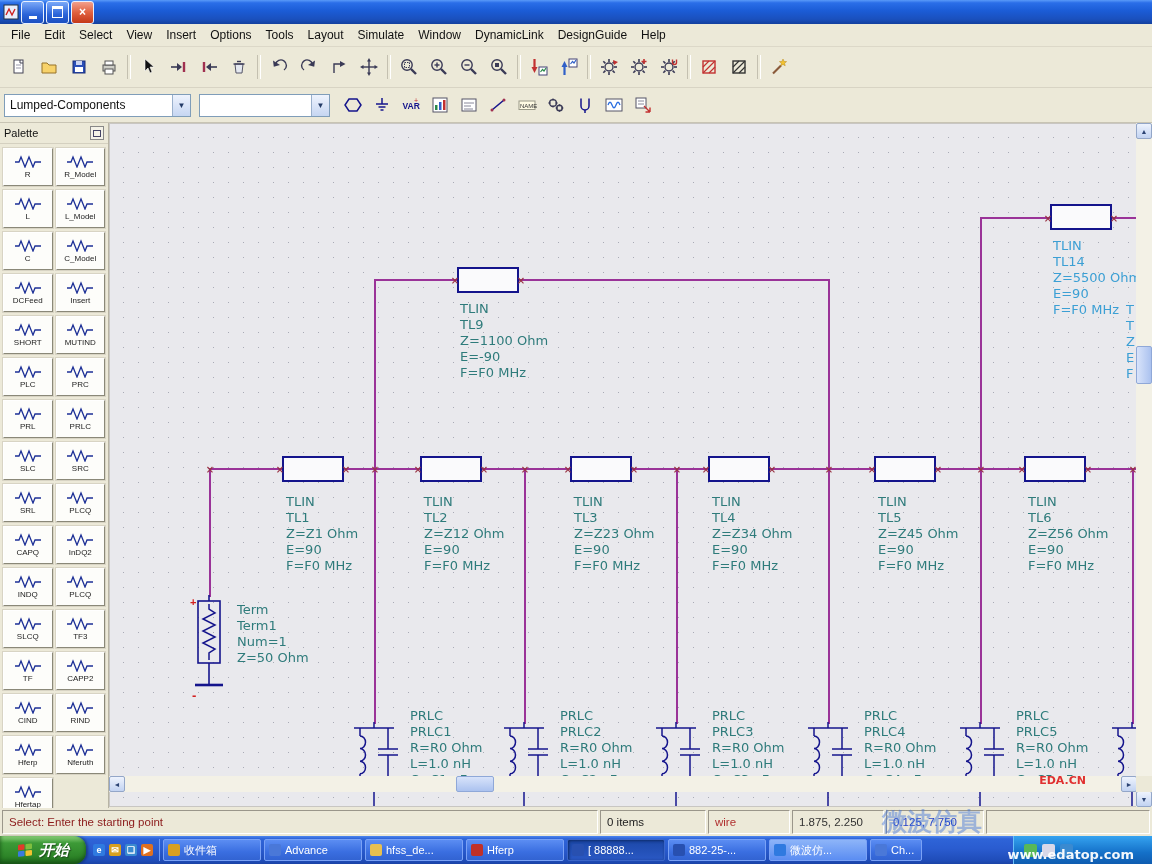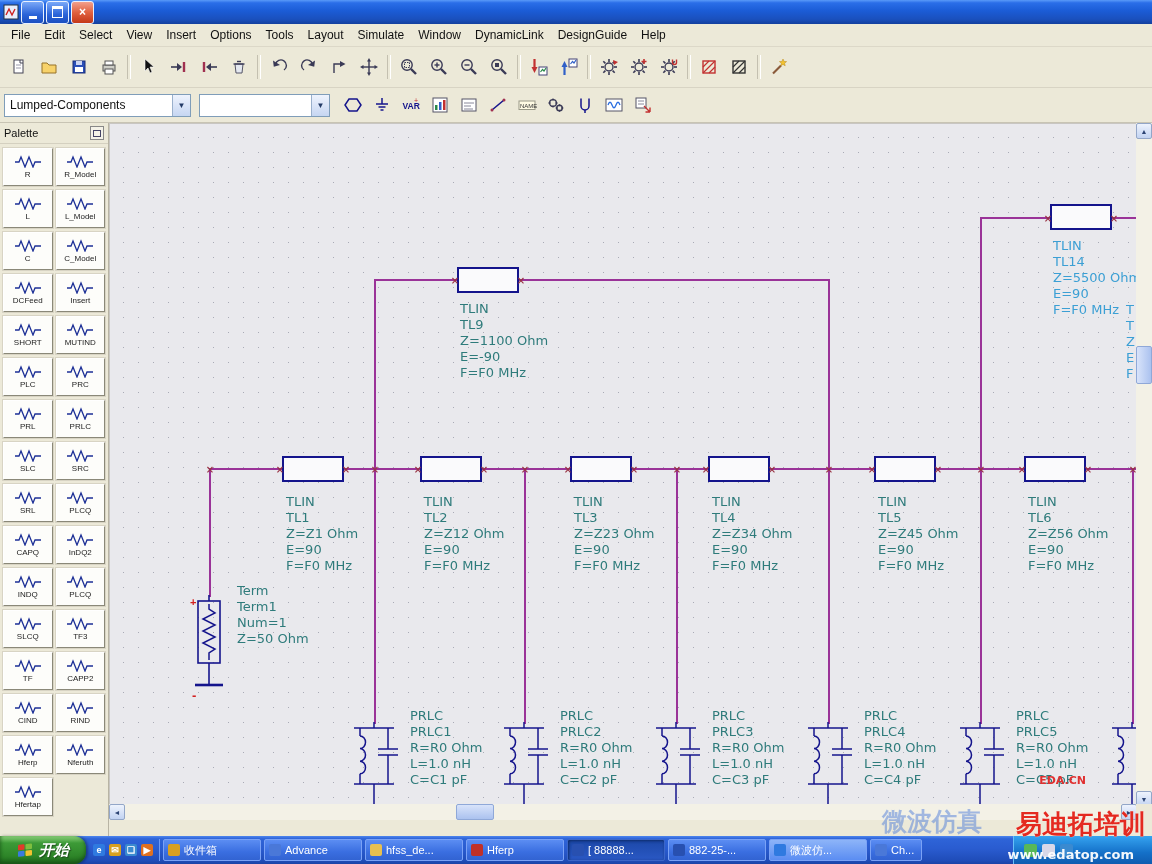--- a/index.html
+++ b/index.html
@@ -807,40 +807,48 @@
           <div class="pinx" style="left:100px;top:345px;color:#993344">×</div>
           <div style="position:absolute;left:80px;top:471px;width:46px;height:110px"><svg width="46" height="110" viewBox="0 0 46 110">
   <line x1="19" y1="0" x2="19" y2="6" stroke="#14148c" stroke-width="1.6"></line>
   <rect x="8" y="6" width="22" height="62" fill="none" stroke="#14148c" stroke-width="1.6"></rect>
   <path d="M19,9 V14 L25,18 L13,24 L25,30 L13,36 L25,42 L13,48 L25,54 L19,58 V65" fill="none" stroke="#14148c" stroke-width="1.5"></path>
   <line x1="19" y1="68" x2="19" y2="90" stroke="#14148c" stroke-width="1.6"></line>
   <line x1="5" y1="90" x2="33" y2="90" stroke="#14148c" stroke-width="2.6"></line>
   <text x="0" y="11" font-size="11" fill="#d22020" font-weight="bold">+</text>
   <text x="2" y="105" font-size="13" fill="#d22020" font-weight="bold">-</text>
             </svg></div>
-          <div class="comp-labels" style="left:127px;top:459px;color:#2e7b7b">Term
+          <div class="comp-labels" style="left:127px;top:478px;color:#2e7b7b">Term
 Term1
 Num=1
 Z=50 Ohm</div>
         </div>
 
       <div class="vscroll">
         <div class="sbtn" style="top:0;right:0">▲</div>
         <div class="sbtn" style="bottom:0;right:0">▼</div>
         <div class="sthumb" style="top:223px;left:0;width:16px;height:38px"></div>
       </div>
       <div class="hscroll">
         <div class="sbtn" style="left:0;top:0">◄</div>
         <div class="sbtn" style="right:0;top:0">►</div>
         <div class="sthumb h" style="left:347px;top:0;width:38px;height:16px"></div>
       </div>
       <div class="corner"></div>
     </div>
   </div>
 
+  <div class="statusbar">
+    <div class="seg" style="width:596px;color:#8b1a1a">Select: Enter the starting point</div>
+    <div class="seg" style="width:106px;color:#222">0 items</div>
+    <div class="seg" style="width:82px;color:#b03030">wire</div>
+    <div class="seg" style="width:92px;color:#333">1.875, 2.250</div>
+    <div class="seg" style="width:98px;color:#2743c9">0.125, 7.750</div>
+    <div class="seg" style="flex:1"></div>
+  </div>
 
   <div class="taskbar" id="taskbar">
     <div class="start-btn">
       <span style="display:flex">
           <svg width="17" height="16" viewBox="0 0 17 16">
             <g transform="skewY(-6)">
               <rect x="1" y="3" width="6.5" height="5.5" rx="1" fill="#e23a2a"></rect>
               <rect x="8.5" y="3" width="6.5" height="5.5" rx="1" fill="#7fbf3f"></rect>
               <rect x="1" y="9.5" width="6.5" height="5.5" rx="1" fill="#3a7ae0"></rect>
               <rect x="8.5" y="9.5" width="6.5" height="5.5" rx="1" fill="#f2c230"></rect>
@@ -892,17 +900,16 @@
     <div class="tray">
       <div class="trayicon" style="background:#58b858"></div>
       <div class="trayicon" style="background:#d8d8e8"></div>
       <div class="trayicon" style="background:#3a8ad0"></div>
     </div>
   </div>
 
   <div class="watermark">
     <div class="wm-blue">微波仿真</div>
     <div class="wm-eda">EDA.CN</div>
-    <div class="wm-red">易迪拓培训</div>
     <div class="wm-url">www.edatop.com</div>
   </div>
 
 </div>
 
 </body></html>

